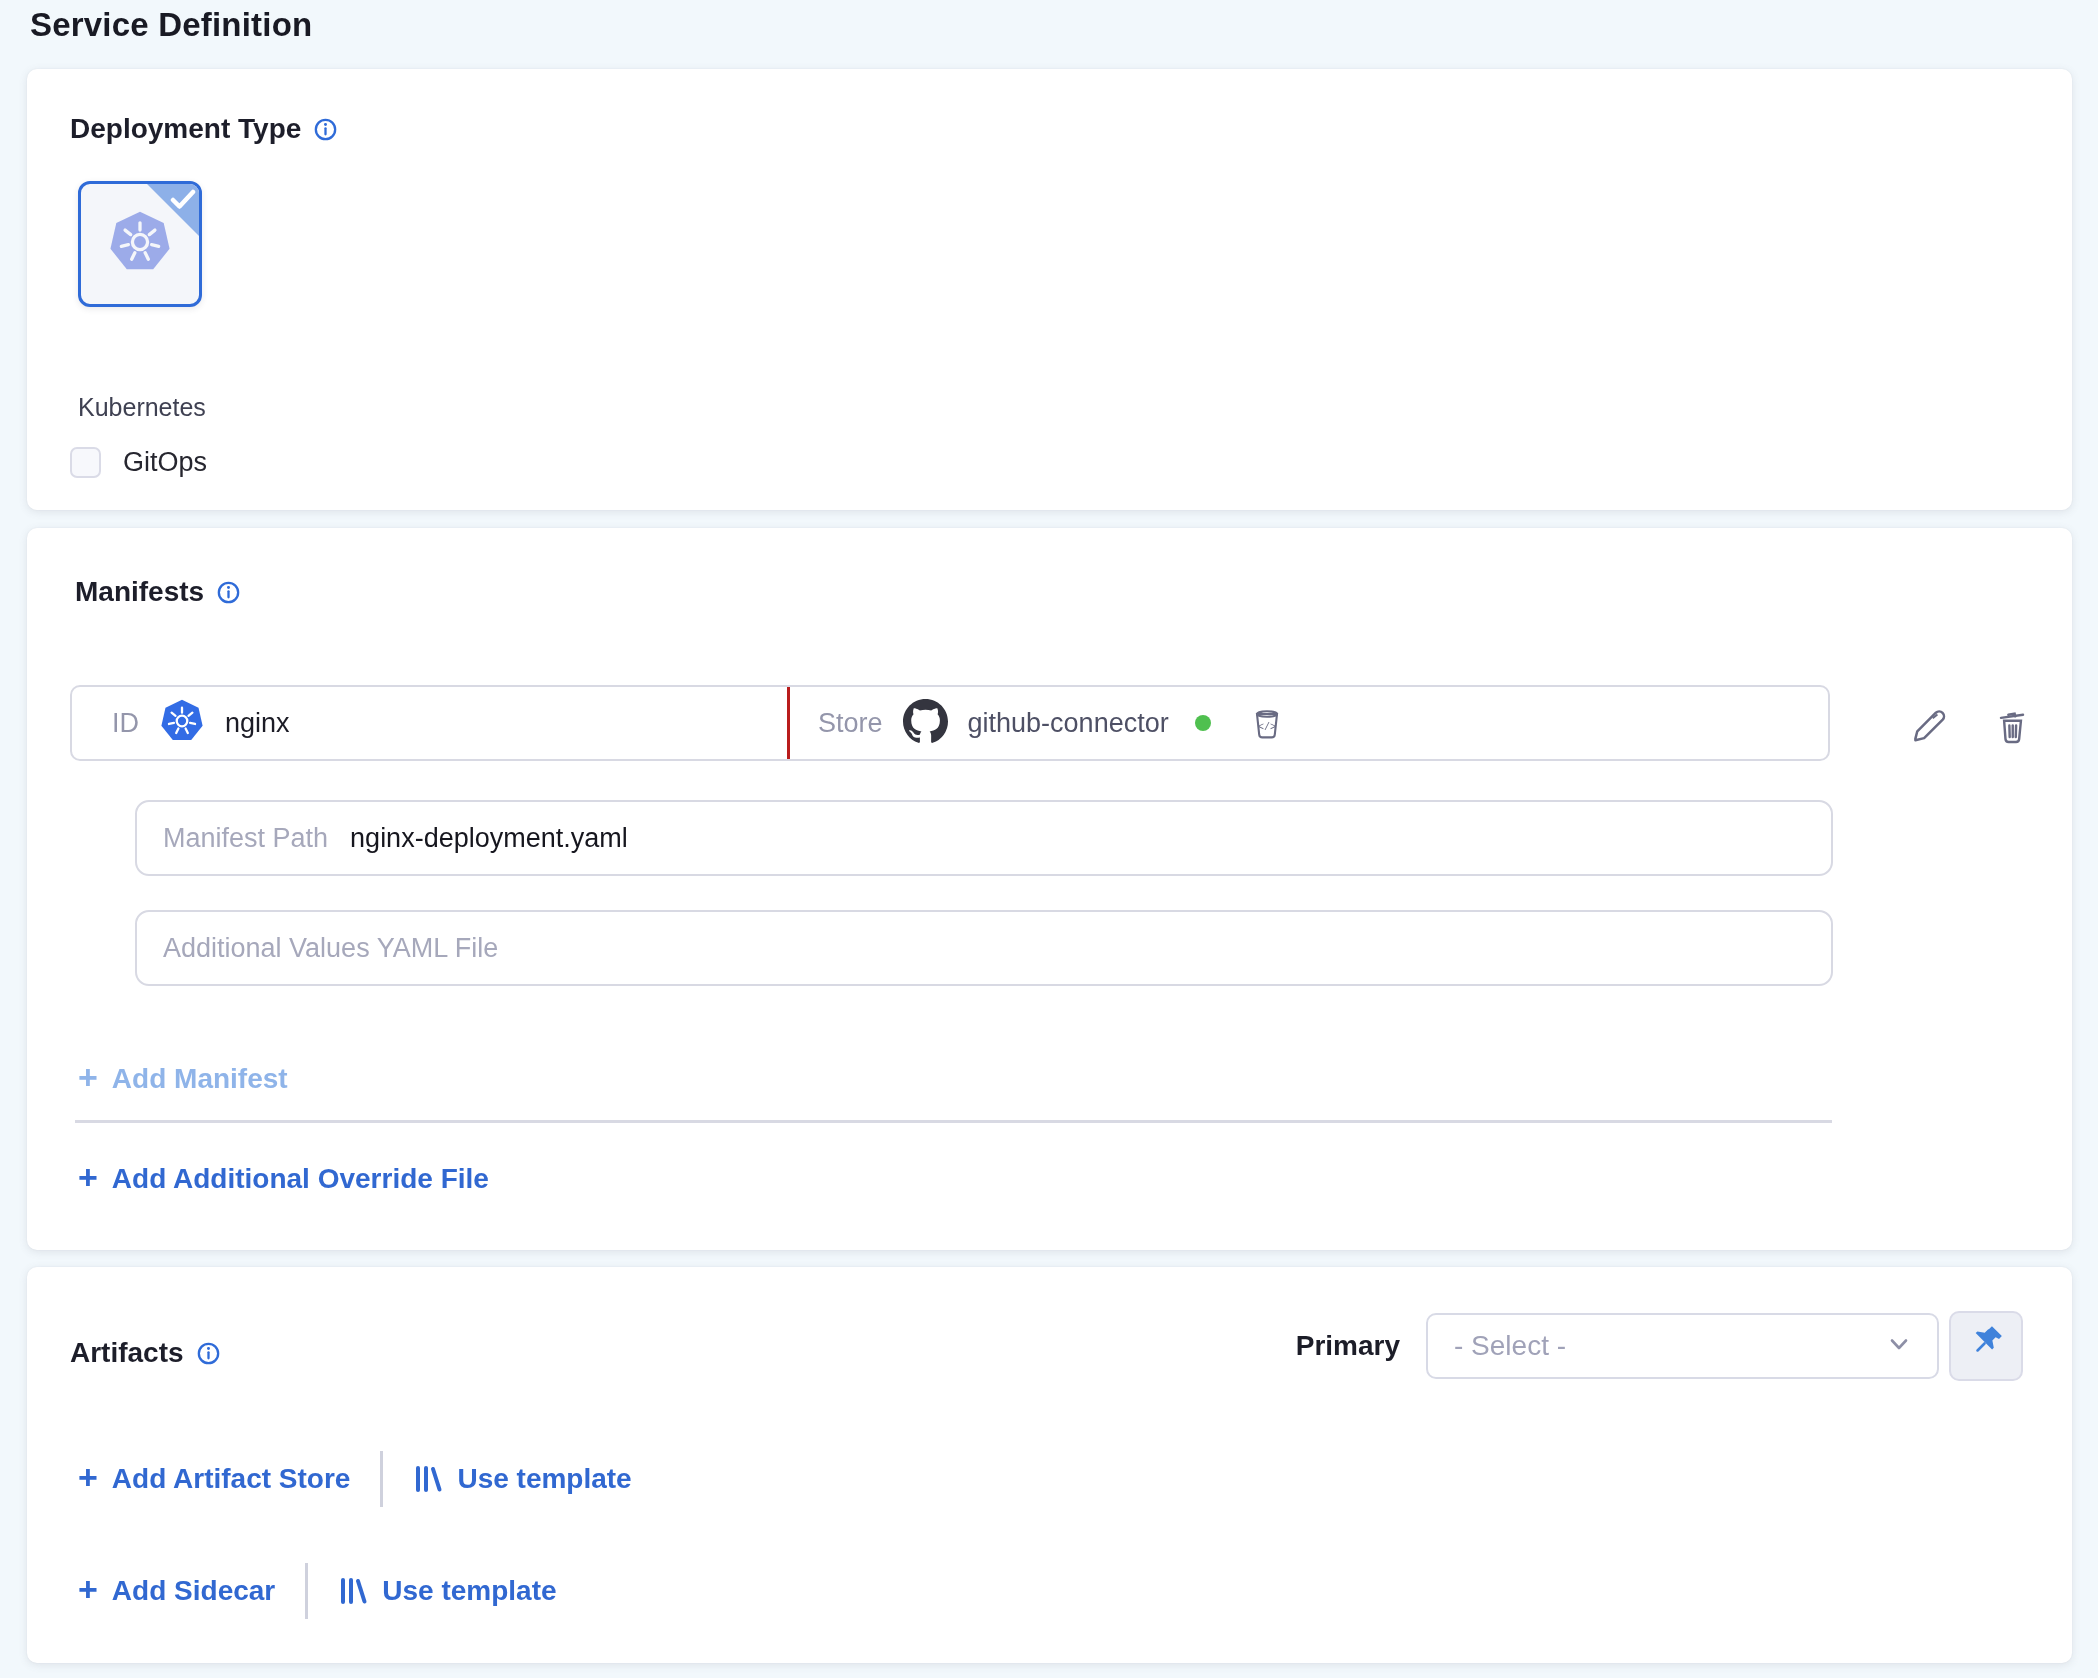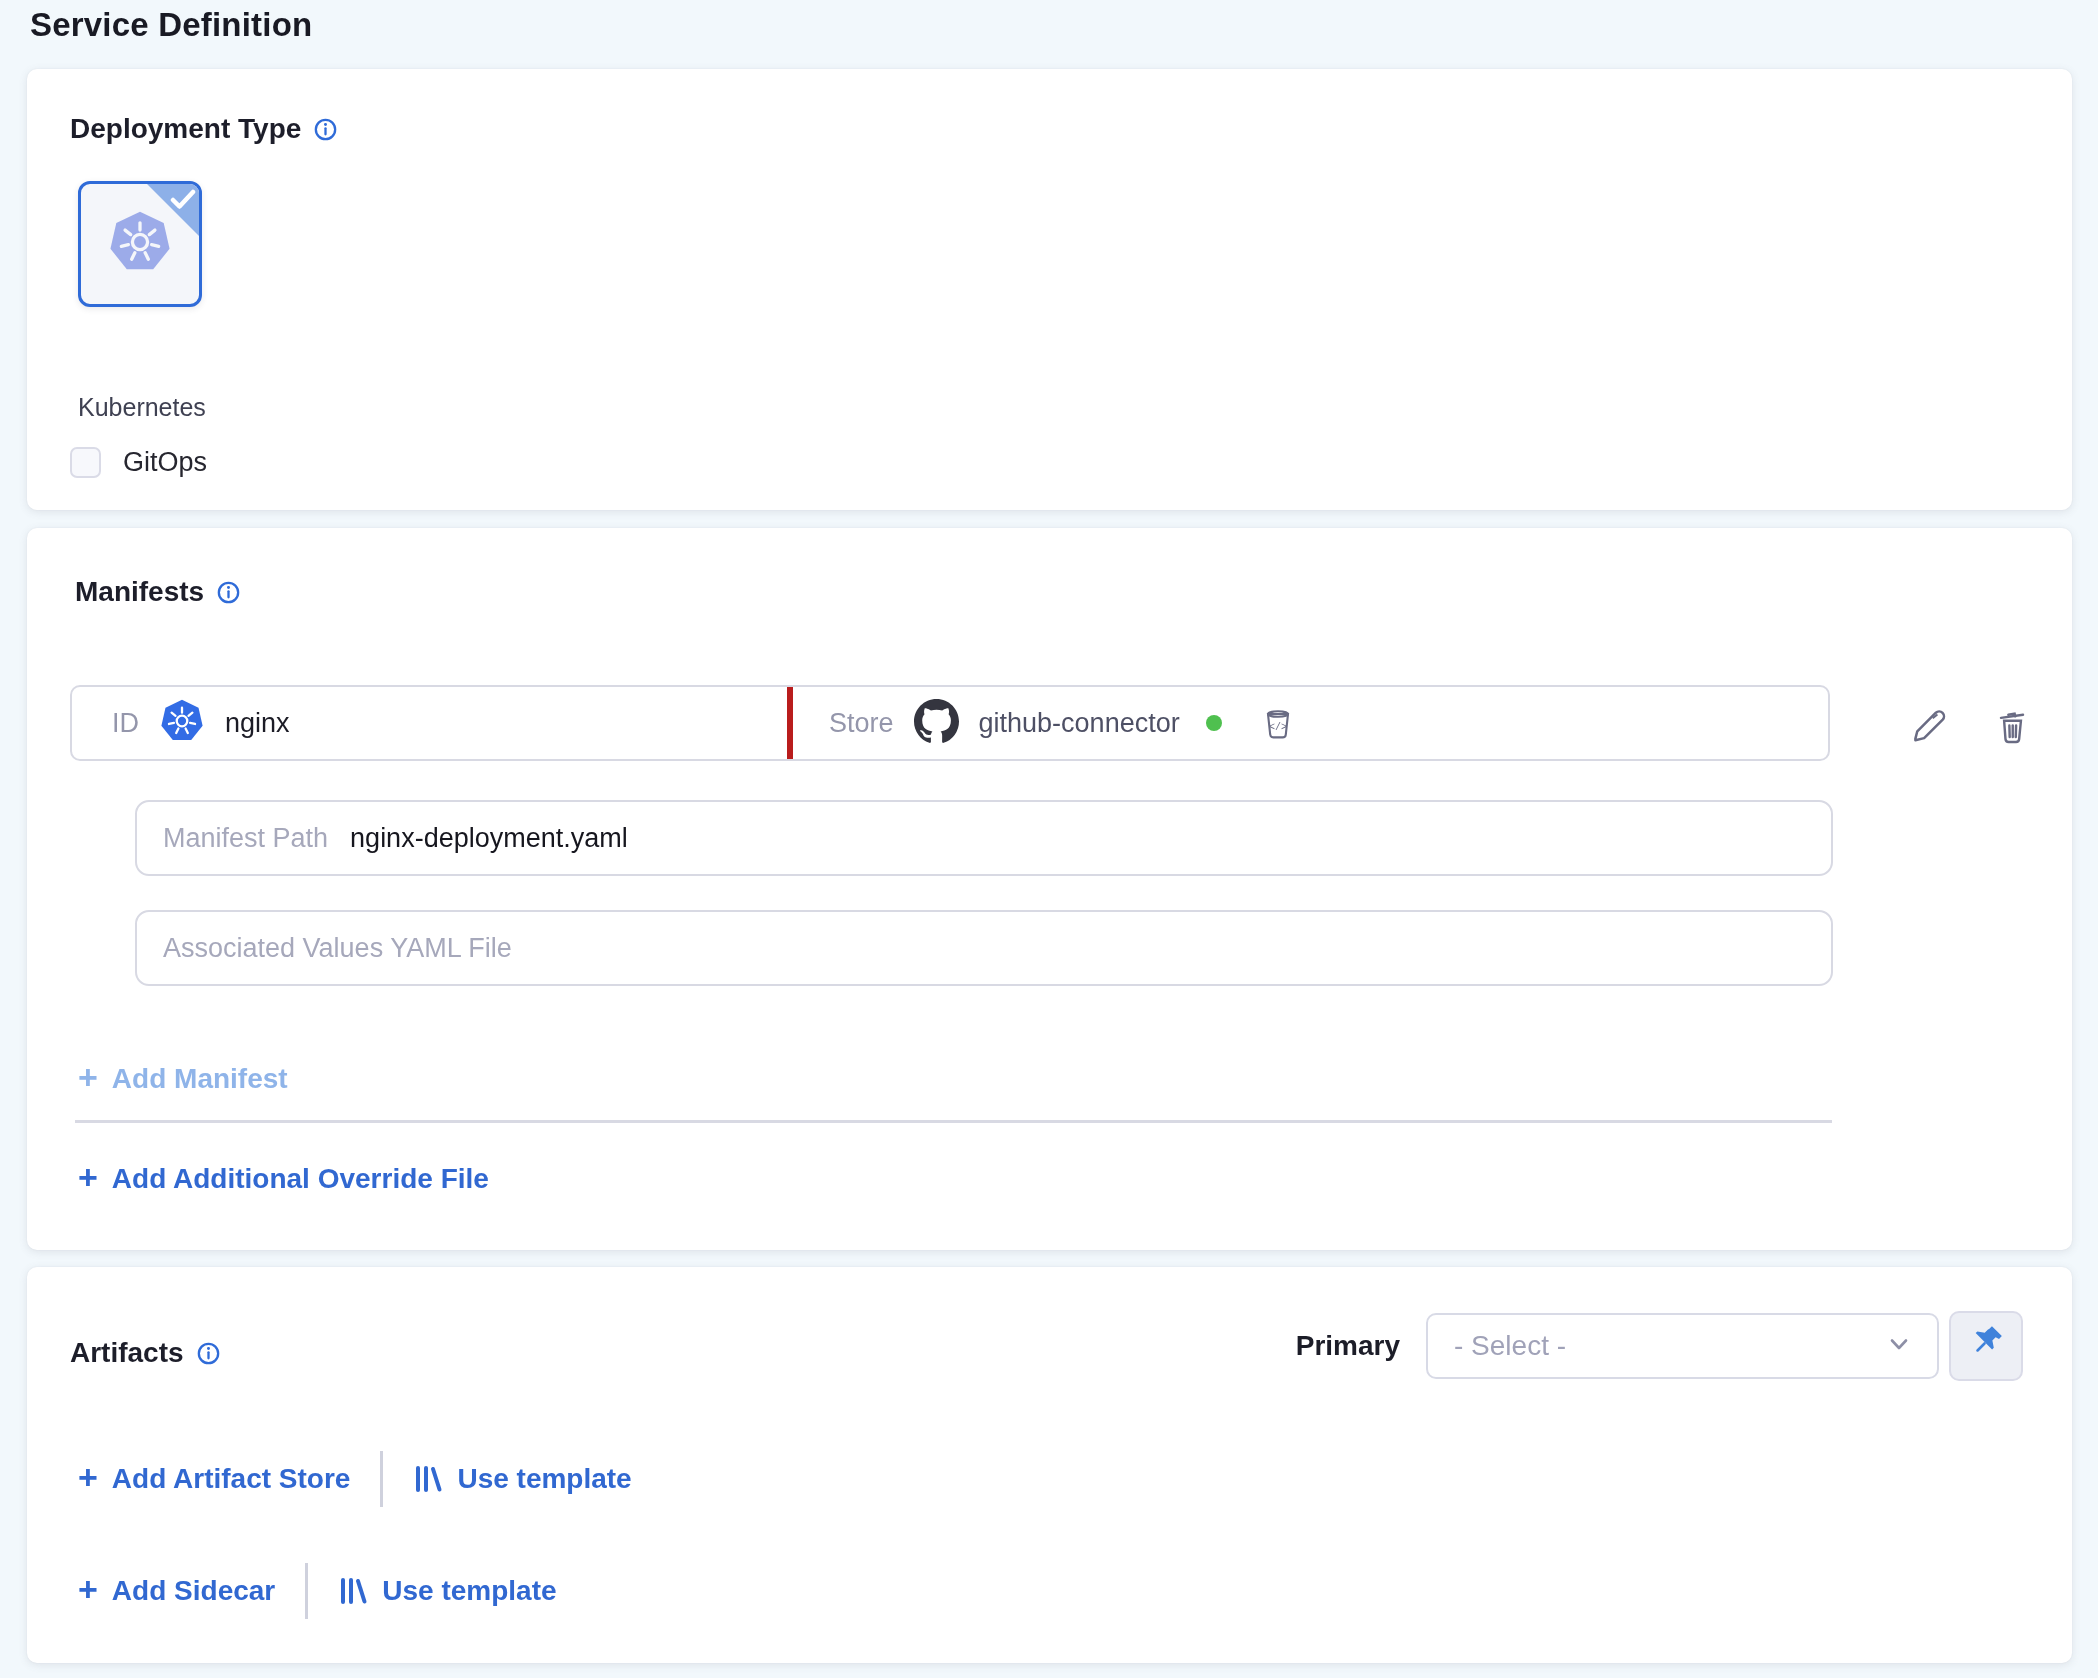--- a/index.html
+++ b/index.html
@@ -56,21 +56,21 @@
   .gitops-label { font-size:27px; color:#26262f; }
 
   
   .manifest-row {
     position:absolute; left:43px; top:157px; width:1760px; height:76px;
     border:2px solid #d8d9e3; border-radius:10px; background:#fff;
     display:flex; align-items:stretch; overflow:hidden;
   }
   .manifest-row .seg { display:flex; align-items:center; gap:20px; }
   .seg-id    { width:715px; padding-left:40px; }
-  .seg-store { flex:1; padding-left:36px; border-left:6px solid #b91c1c; }
+  .seg-store { flex:1; padding-left:28px; border-left:3px solid #b91c1c; }
   .seg-label { font-size:27px; color:#9496ab; }
   .seg-value { font-size:27px; color:#1c1c26; }
   .seg-value.slate { color:#4e5065; }
   .status-dot { width:16px; height:16px; border-radius:50%; background:#4fc04f; margin-left:6px; }
   .row-actions { position:absolute; top:176px; left:1880px; display:flex; gap:42px; }
   .icon-btn { background:none; border:none; cursor:pointer; padding:0; display:flex; }
 
   .text-input {
     position:absolute; left:108px; width:1698px; height:76px;
     border:2px solid #d8d9e3; border-radius:14px; background:#fff;
@@ -243,21 +243,21 @@
         </span>
       </button>
     </div>
 
     <div class="text-input" id="manifest-path-input">
       <span class="input-prefix">Manifest Path</span>
       <span class="input-value">nginx-deployment.yaml</span>
     </div>
 
     <div class="text-input" id="values-yaml-input">
-      <span class="input-placeholder">Associated Values YAML File</span>
+      <span class="input-placeholder">Additional Values YAML File</span>
     </div>
 
     <button class="link-btn muted" id="add-manifest-link">
       <span class="plus">+</span>
       <span>Add Manifest</span>
     </button>
 
     <hr class="manifests-divider">
 
     <button class="link-btn" id="add-override-link">

